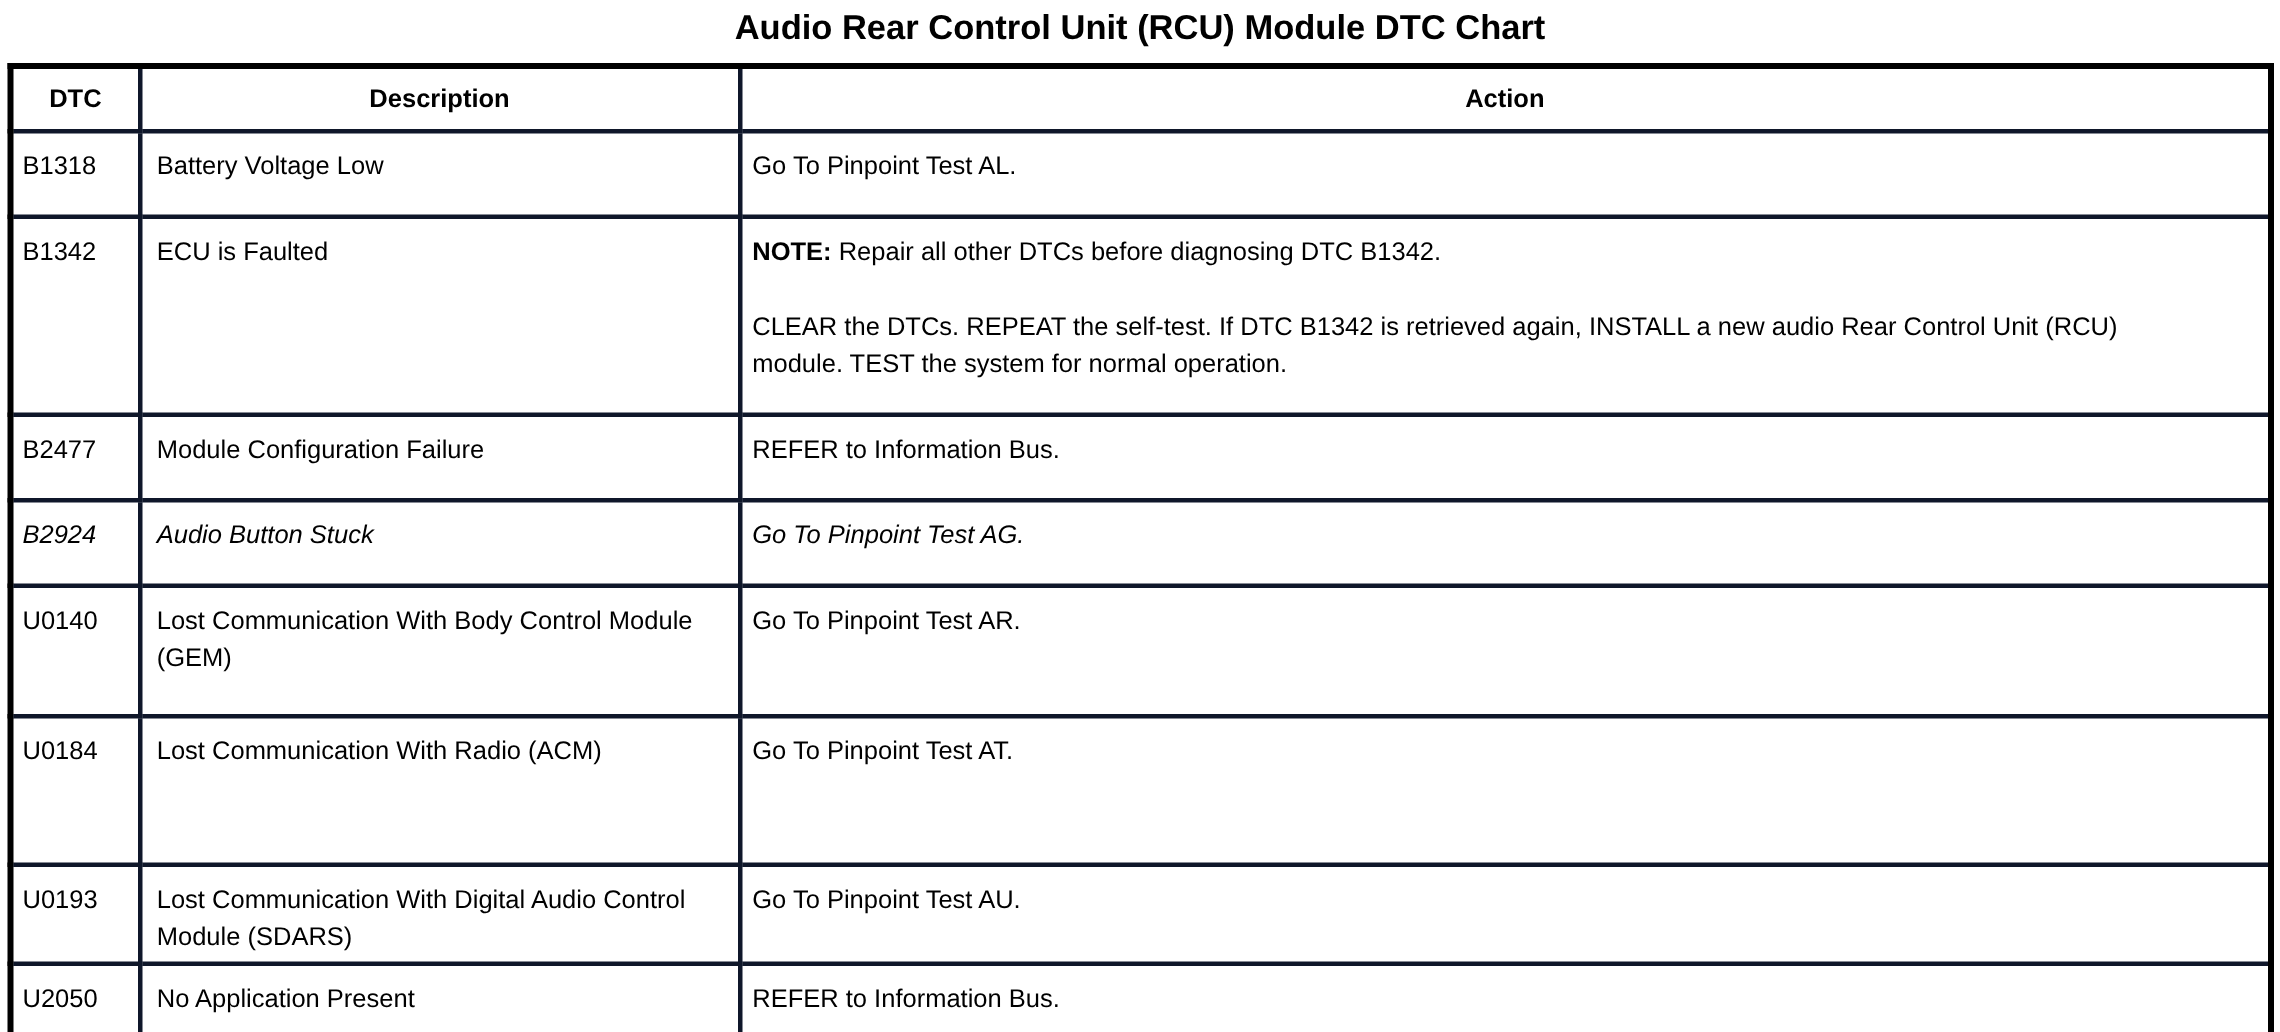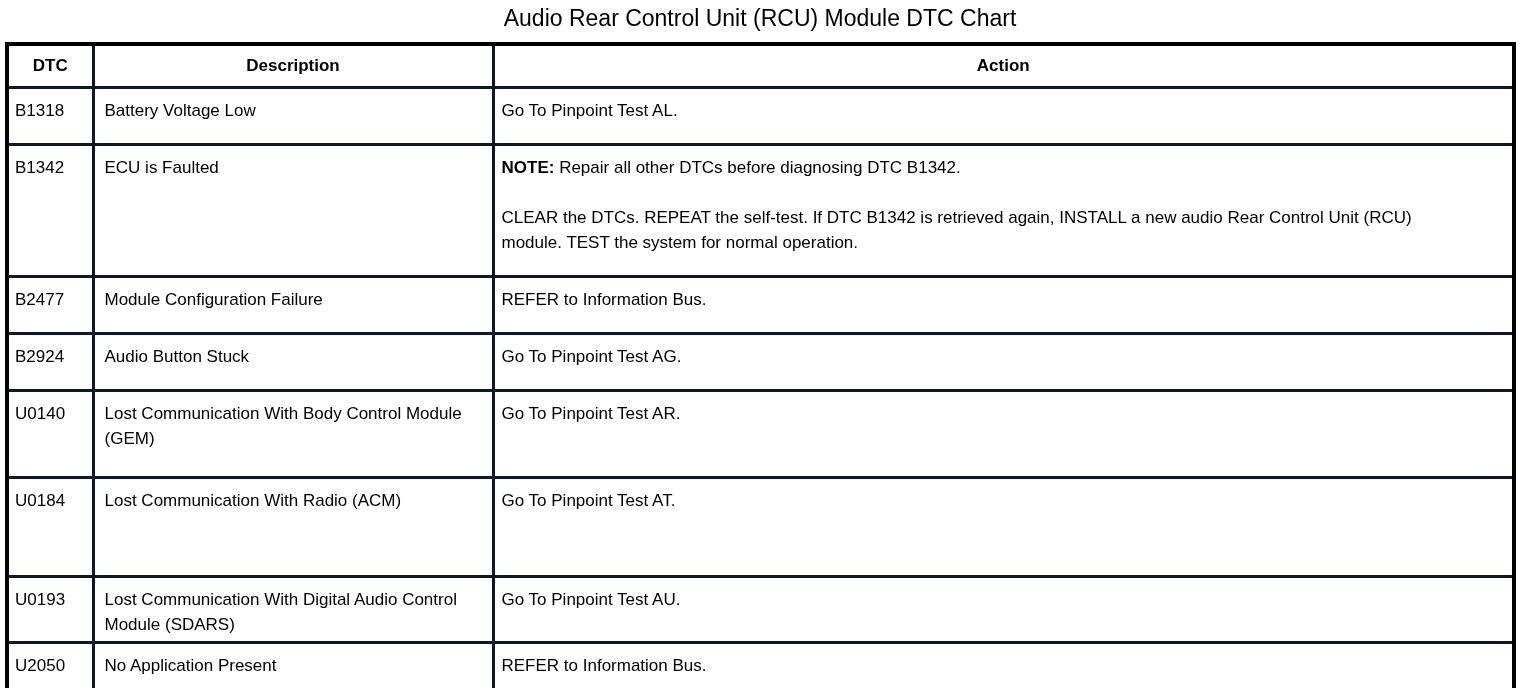--- a/index.html
+++ b/index.html
@@ -13,21 +13,21 @@
     font-family: "Liberation Sans", "DejaVu Sans", sans-serif;
     color: #000000;
     overflow: hidden;
   }
   .doc-title {
     text-align: center;
     font-size: 23px;
     line-height: 28px;
     padding-top: 4px;
     margin: 0 0 10px 0;
-    font-weight: normal;
+    font-weight: bold;
   }
   table.dtc-chart {
     border-collapse: collapse;
     table-layout: fixed;
     width: 1507px;
     margin-left: 5px;
     border: 4px solid #000000;
   }
   col.c-dtc   { width: 86px; }
   col.c-desc  { width: 400px; }
@@ -48,21 +48,21 @@
   td { vertical-align: top; }
   td.cell-dtc  { padding: 9px 2px 20px 6px;  white-space: nowrap; }
   td.cell-desc { padding: 9px 8px 4px 10px; }
   td.cell-act  { padding: 9px 43px 4px 7px; }
   td.cell-act p { margin: 0; }
   td.cell-act p + p { margin-top: 25px; }
   
   tr.r0 { height: 48px; }
   tr.r1 { height: 132px; }
   tr.r2 { height: 48px; }
-  tr.r3 { height: 31px; }
+  tr.r3 { height: 31px; font-style: italic; }
   tr.r4 { height: 87px; }
   tr.r5 { height: 99px; margin-top: 24px; }
   tr.r6 { height: 64px; }
   tr.r7 { height: 47px; }
 </style>
 </head>
 <body>
 
 <div class="page">
   <h1 class="doc-title">Audio Rear Control Unit (RCU) Module DTC Chart</h1>

